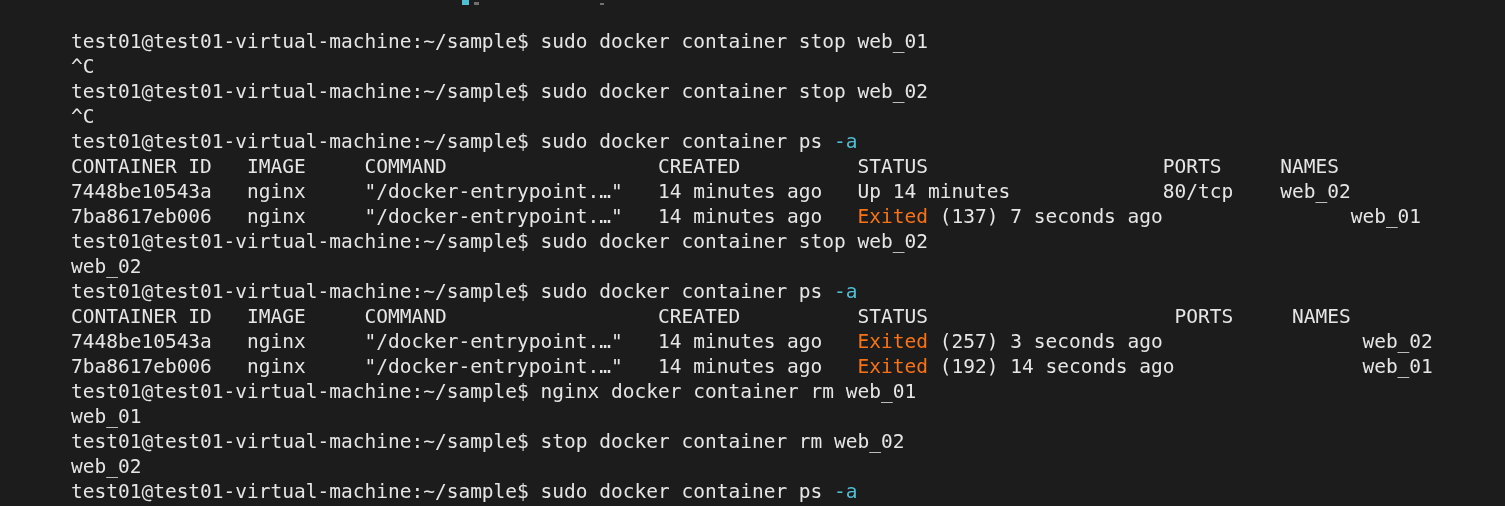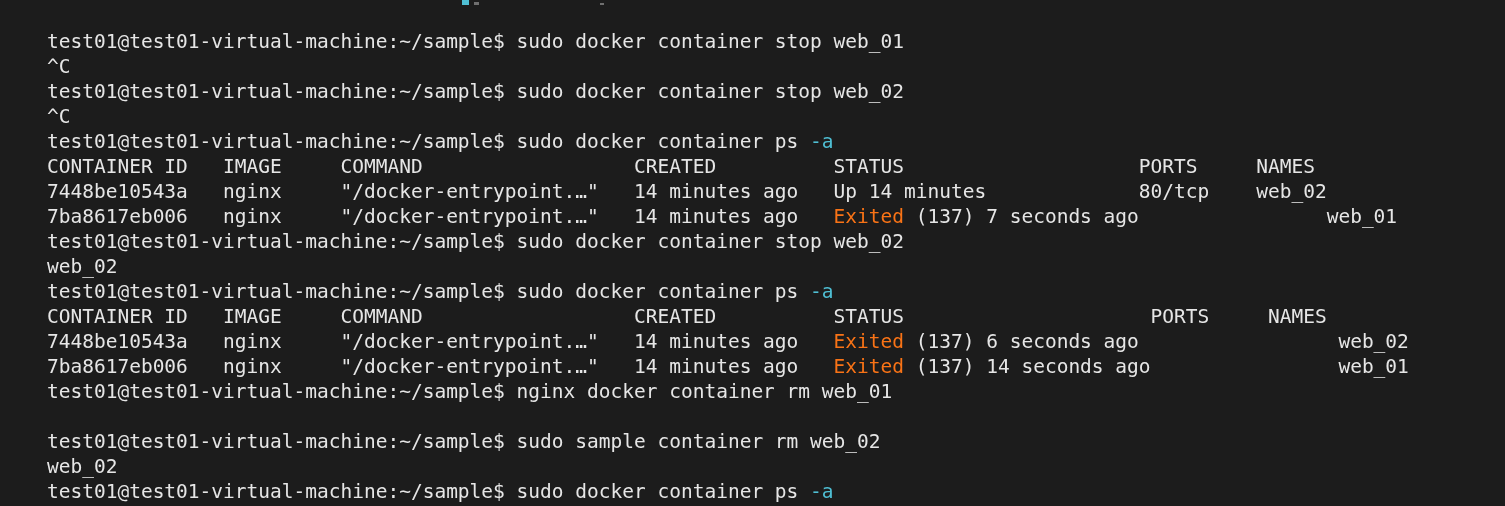--- a/index.html
+++ b/index.html
@@ -17,20 +17,21 @@
     font-size: 19.5px;
     line-height: 25px;
     color: #e6e6e6;
     -webkit-font-smoothing: antialiased;
   }
   .line {
     position: absolute;
     left: 0;
     white-space: pre;
     letter-spacing: 0;
+    padding-left: 24px;
   }
   .seg { white-space: pre; }
   .c-default { color: #e6e6e6; }
   .c-flag    { color: #4fbfd4; }
   .c-exited  { color: #f97316; }
   .scrollfrag {
     position: absolute;
     background: #4fbfd4;
   }
   .scrollfrag-dim {
@@ -89,34 +90,37 @@
 
   <div class="line" style="top:254px">
     <span class="seg c-default">test01@test01-virtual-machine:~/sample$ </span><span class="seg c-default">sudo docker container ps </span><span class="seg c-flag">-a</span>
   </div>
 
   <div class="line" style="top:279px">
     <span class="seg c-default">CONTAINER ID   IMAGE     COMMAND                  CREATED          STATUS                     PORTS     NAMES</span>
   </div>
 
   <div class="line" style="top:304px">
-    <span class="seg c-default">7448be10543a   nginx     "/docker-entrypoint.…"   14 minutes ago   </span><span class="seg c-exited">Exited</span><span class="seg c-default"> (137) 6 seconds ago                 web_02</span>
+    <span class="seg c-default">7448be10543a   nginx     "/docker-entrypoint.…"   14 minutes ago   </span><span class="seg c-exited">Exited</span><span class="seg c-default"> (257) 3 seconds ago                 web_02</span>
   </div>
 
   <div class="line" style="top:329px">
-    <span class="seg c-default">7ba8617eb006   nginx     "/docker-entrypoint.…"   14 minutes ago   </span><span class="seg c-exited">Exited</span><span class="seg c-default"> (137) 14 seconds ago                web_01</span>
+    <span class="seg c-default">7ba8617eb006   nginx     "/docker-entrypoint.…"   14 minutes ago   </span><span class="seg c-exited">Exited</span><span class="seg c-default"> (192) 14 seconds ago                web_01</span>
   </div>
 
   <div class="line" style="top:354px">
     <span class="seg c-default">test01@test01-virtual-machine:~/sample$ </span><span class="seg c-default">nginx docker container rm web_01</span><span class="seg c-flag"></span>
   </div>
 
+  <div class="line" style="top:379px">
+    <span class="seg c-default">web_01</span>
+  </div>
 
   <div class="line" style="top:404px">
-    <span class="seg c-default">test01@test01-virtual-machine:~/sample$ </span><span class="seg c-default">sudo sample container rm web_02</span><span class="seg c-flag"></span>
+    <span class="seg c-default">test01@test01-virtual-machine:~/sample$ </span><span class="seg c-default">stop docker container rm web_02</span><span class="seg c-flag"></span>
   </div>
 
   <div class="line" style="top:429px">
     <span class="seg c-default">web_02</span>
   </div>
 
   <div class="line" style="top:454px">
     <span class="seg c-default">test01@test01-virtual-machine:~/sample$ </span><span class="seg c-default">sudo docker container ps </span><span class="seg c-flag">-a</span>
   </div>
 

